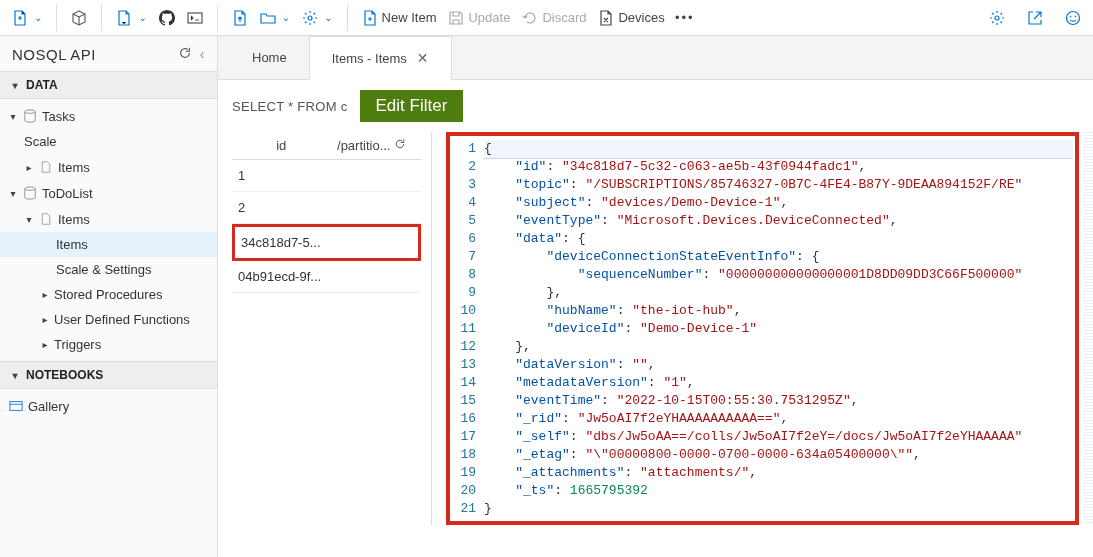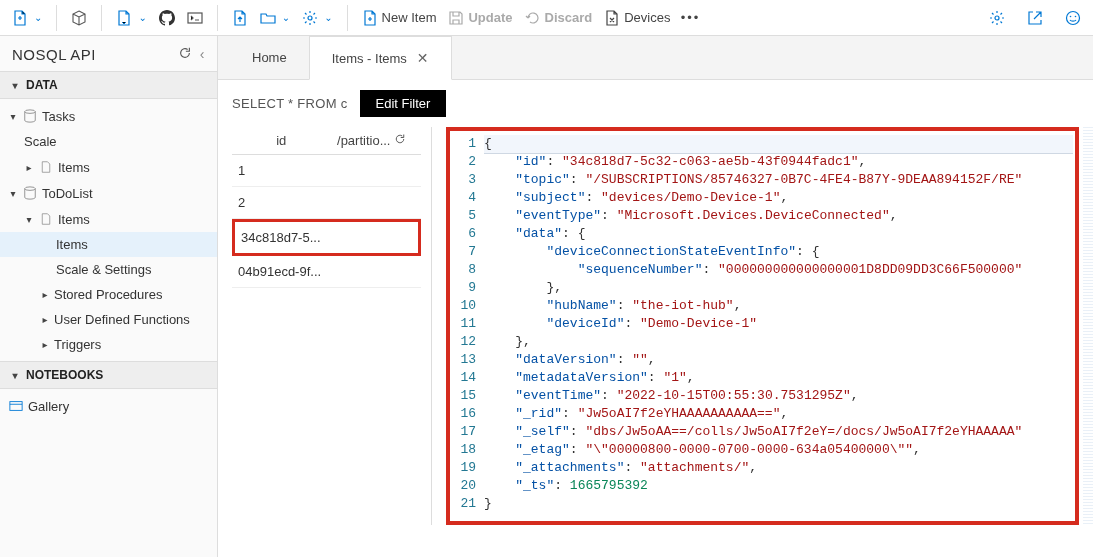--- a/index.html
+++ b/index.html
@@ -3,21 +3,21 @@
 <meta charset="utf-8">
 <style>
   * { box-sizing: border-box; margin: 0; padding: 0; }
   body { font-family: "Segoe UI", Arial, sans-serif; font-size: 13px; color: #333; background: #fff; width: 1093px; height: 557px; overflow: hidden; }
   
   
   .toolbar { display: flex; align-items: center; height: 36px; border-bottom: 1px solid #ddd; padding: 0 6px; }
   .tb-group { display: flex; align-items: center; height: 100%; }
   .tb-sep { width: 1px; height: 26px; background: #ddd; margin: 0 8px; }
   .tb-btn { display: flex; align-items: center; gap: 4px; padding: 4px 6px; cursor: pointer; color: #444; }
-  .tb-btn.disabled { color: #aaa; cursor: default; font-weight: bold; }
+  .tb-btn.disabled { color: #aaa; cursor: default; }
   .tb-icon { width: 16px; height: 16px; display: flex; align-items: center; justify-content: center; }
   .tb-chev { font-size: 10px; color: #0078d4; margin-left: 2px; }
   .tb-right { margin-left: auto; display: flex; align-items: center; gap: 10px; }
   
   
   .main { display: flex; height: calc(100% - 36px); }
   
   
   .sidebar { width: 218px; border-right: 1px solid #ddd; display: flex; flex-direction: column; background: #fafafa; }
   .sb-header { display: flex; align-items: center; justify-content: space-between; padding: 10px 12px 8px; font-size: 15px; letter-spacing: 0.5px; color: #333; }
@@ -37,21 +37,21 @@
   
   
   .tabbar { display: flex; height: 44px; background: #f4f4f4; border-bottom: 1px solid #ddd; padding: 0 12px; }
   .tab { padding: 8px 22px; cursor: pointer; color: #444; display: flex; align-items: center; gap: 10px; }
   .tab.active { background: #fff; border: 1px solid #ddd; border-bottom: 1px solid #fff; margin-bottom: -1px; }
   .tab-close { font-size: 14px; color: #666; }
   
   
   .filter-row { display: flex; align-items: center; gap: 12px; padding: 10px 14px; }
   .filter-text { color: #555; letter-spacing: 0.3px; }
-  .edit-filter-btn { background: #000000; color: #fff; padding: 6px 16px; border: none; cursor: pointer; font-size: 13px; }
+  .edit-filter-btn { background: #4d7c0f; color: #fff; padding: 6px 16px; border: none; cursor: pointer; font-size: 17px; }
   
   
   .split { flex: 1; display: flex; padding: 0 14px 32px; gap: 14px; overflow: hidden; }
   .itemlist { width: 200px; display: flex; flex-direction: column; border-right: 1px solid #ddd; padding-right: 10px; }
   .itemlist-head { display: flex; border-bottom: 1px solid #ddd; padding: 6px 4px; color: #444; font-weight: 500; }
   .itemlist-head .col-id { flex: 1; text-align: center; }
   .itemlist-head .col-pk { flex: 1; display: flex; align-items: center; justify-content: center; gap: 4px; }
   .item-row { padding: 8px 6px; border-bottom: 1px solid #eee; cursor: pointer; color: #333; }
   .item-row.selected { border: 3px solid #d52b1e; }
   .loadmore { text-align: center; padding: 10px; color: #0066b8; cursor: pointer; }

